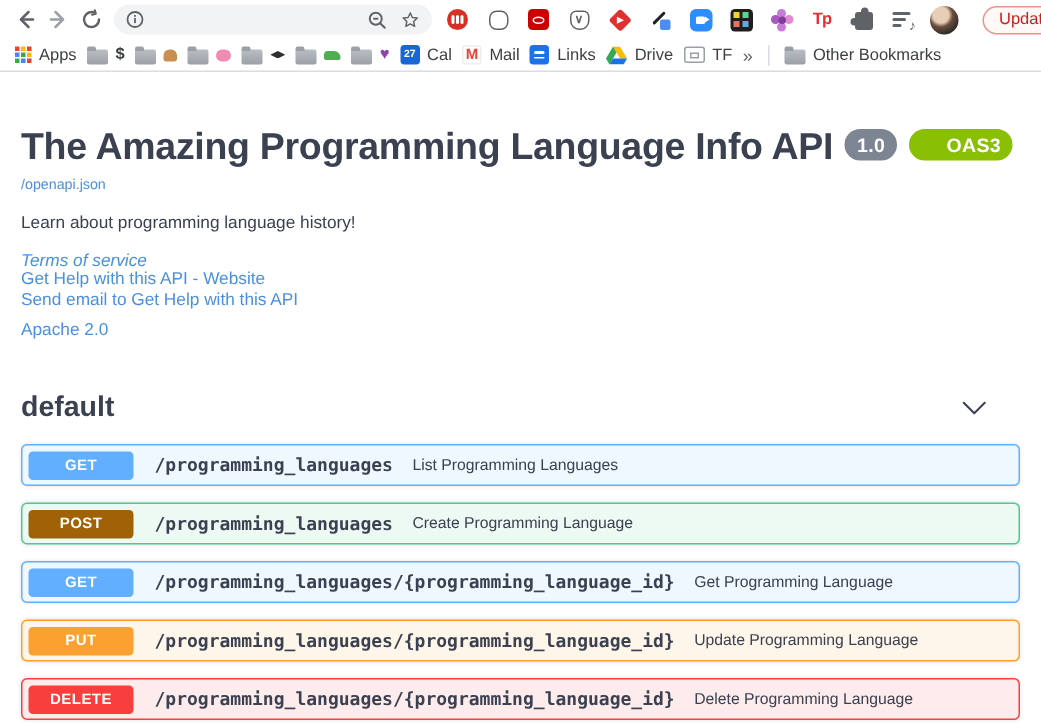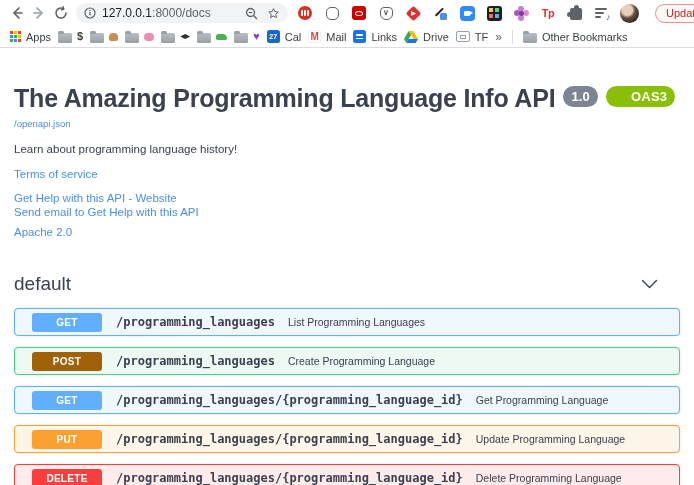--- a/index.html
+++ b/index.html
@@ -90,31 +90,31 @@
   .content { padding:0 14px; }
   .api-title { margin-top:36px; font-size:25px; font-weight:bold; color:#3b4151; letter-spacing:-0.2px; }
   .badge { display:inline-block; vertical-align:top; position:relative; top:2px; margin-left:8px;
     font-size:13px; font-weight:bold; color:#fff; border-radius:14px; padding:3px 8px; letter-spacing:0.2px; }
   .badge.version { background:#7d8492; }
   .badge.oas { background:#89bf04;padding-left:25px; }
   .spec-link { display:inline-block; margin-top:3px; font-size:9.5px; color:#4990e2; text-decoration:none; }
   .api-desc { margin-top:12px; font-size:11.5px; color:#3b4151; }
   .info-links { margin-top:13px; font-size:11.5px; }
   .info-links a { color:#4990e2; text-decoration:none; display:inline-block; }
-  .lnk-terms { margin-bottom:12px; }
+  .lnk-terms { margin-bottom:0;font-style:italic; }
   .lnk-email { margin-top:2px; }
   .lnk-license { margin-top:8px; }
 
   .section-head { margin-top:35px; display:flex; align-items:center; justify-content:space-between; padding-right:22px; }
-  .section-title { font-size:19px; font-weight:normal; color:#3b4151;text-align:right; }
+  .section-title { font-size:19px; font-weight:bold; color:#3b4151;text-align:right; }
   .section-chevron svg { display:block; }
 
   .opblocks { margin-top:13px; }
   .opblock { display:flex; align-items:center; height:28px; border:1px solid; border-radius:4px;
-    margin-bottom:11px; padding-left:17px; box-shadow:0 0 3px rgba(0,0,0,.12); }
+    margin-bottom:11px; padding-left:4px; box-shadow:0 0 3px rgba(0,0,0,.12); }
   .opblock .method { width:70px; height:19px; border-radius:3px; color:#fff; font-weight:bold; font-size:10px;
     display:flex; align-items:center; justify-content:center; letter-spacing:0.3px; flex:none; }
   .opblock .path { margin-left:14px; font-family:"DejaVu Sans Mono","Liberation Mono",monospace;
     font-weight:bold; font-size:12px; color:#3b4151; white-space:nowrap; }
   .opblock .summary { margin-left:13px; font-size:10.5px; color:#3b4151; white-space:nowrap; }
   .op-get    { border-color:#61affe; background:#eff7ff; }
   .op-get    .method { background:#61affe; }
   .op-post   { border-color:#49cc90; background:#edfaf4; }
   .op-post   .method { background:#a16207; }
   .op-put    { border-color:#fca130; background:#fff6ea; }
@@ -144,21 +144,20 @@
         <path d="M9.2 0.8 L9.8 3.2 L7.4 3.8" stroke="#5f6368" stroke-width="1.4" fill="none" stroke-linecap="round" stroke-linejoin="round"></path>
       </svg>
   </div>
 
   <div class="addr-pill">
     <svg width="12" height="12" viewBox="0 0 12 12">
         <circle cx="6" cy="6" r="5" stroke="#5f6368" stroke-width="1.2" fill="none"></circle>
         <rect x="5.4" y="5" width="1.2" height="3.4" fill="#5f6368"></rect>
         <rect x="5.4" y="3" width="1.2" height="1.2" fill="#5f6368"></rect>
       </svg>
-    <span class="addr-url"><span>127.0.0.1</span><span class="dim">:8000/docs</span></span>
     <span class="addr-spacer"></span>
     <svg width="13" height="13" viewBox="0 0 13 13" style="margin-right:9px">
         <circle cx="5.5" cy="5.5" r="4" stroke="#5f6368" stroke-width="1.3" fill="none"></circle>
         <path d="M3.8 5.5 H7.2" stroke="#5f6368" stroke-width="1.2"></path>
         <path d="M8.6 8.6 L11.5 11.5" stroke="#5f6368" stroke-width="1.4" stroke-linecap="round"></path>
       </svg>
     <svg width="13" height="13" viewBox="0 0 24 24">
         <path d="M12 3 l2.6 5.6 6.1.7 -4.5 4.2 1.2 6 -5.4-3 -5.4 3 1.2-6 -4.5-4.2 6.1-.7z" stroke="#5f6368" stroke-width="1.8" fill="none" stroke-linejoin="round"></path>
       </svg>
   </div>

